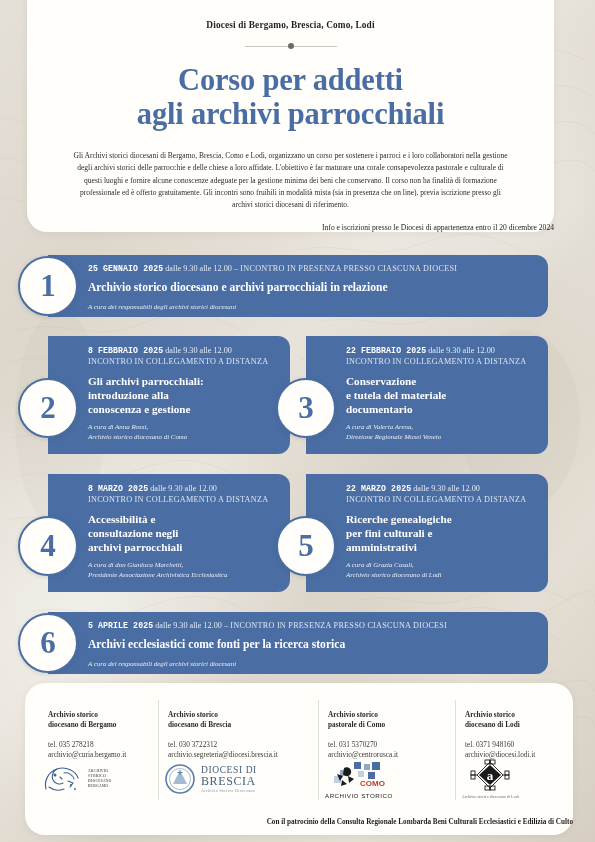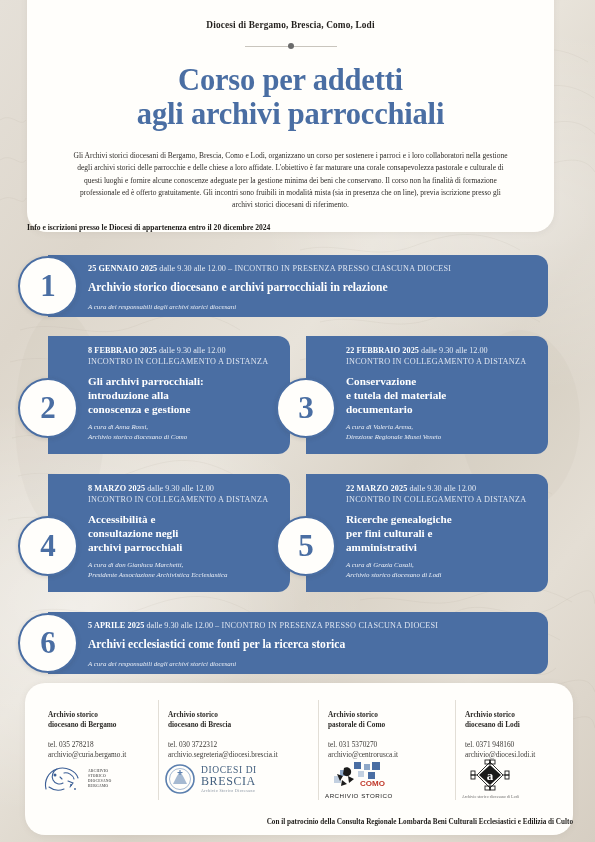--- a/index.html
+++ b/index.html
@@ -88,23 +88,23 @@
   #intro {
     margin: 19px 42px 0 42px;
     font-size: 7.5px;
     line-height: 1.62;
     color: #2d2a27;
     text-align: center;
   }
   #info-line {
     margin-top: 12px;
     font-size: 7.6px;
-    font-weight: bold;
+    font-weight: normal;
     color: #1e1c19;
-    text-align: left;
+    text-align: right;
   }
 
   
   .session {
     position: absolute;
     background: #4a6ea3;
   }
   .session.full  { left: 48px;  width: 500px; border-radius: 0 12px 12px 0; }
   .session.half-l{ left: 48px;  width: 242px; border-radius: 0 12px 12px 0; }
   .session.half-r{ left: 306px; width: 242px; border-radius: 0 12px 12px 0; }
@@ -131,21 +131,21 @@
     margin-top: -2px;
   }
 
   .s-body { position: absolute; left: 40px; right: 10px; }
 
   .s-date {
     font-size: 8.2px;
     color: #ffffff;
     line-height: 1.34;
   }
-  .s-date b { font-weight: bold; letter-spacing: 0.1px; }
+  .s-date b { font-weight: bold; letter-spacing: 0.1px; font-family: Liberation Mono, monospace; }
   .s-date .thin { font-weight: normal; color: #e3e9f3; text-align: right; }
   .s-date .caps { font-weight: normal; color: #dde4f0; letter-spacing: 0.25px; }
 
   .s-title {
     margin-top: 6px;
     font-size: 11.6px;
     font-weight: bold;
     color: #ffffff;
     line-height: 1.26;
   }

